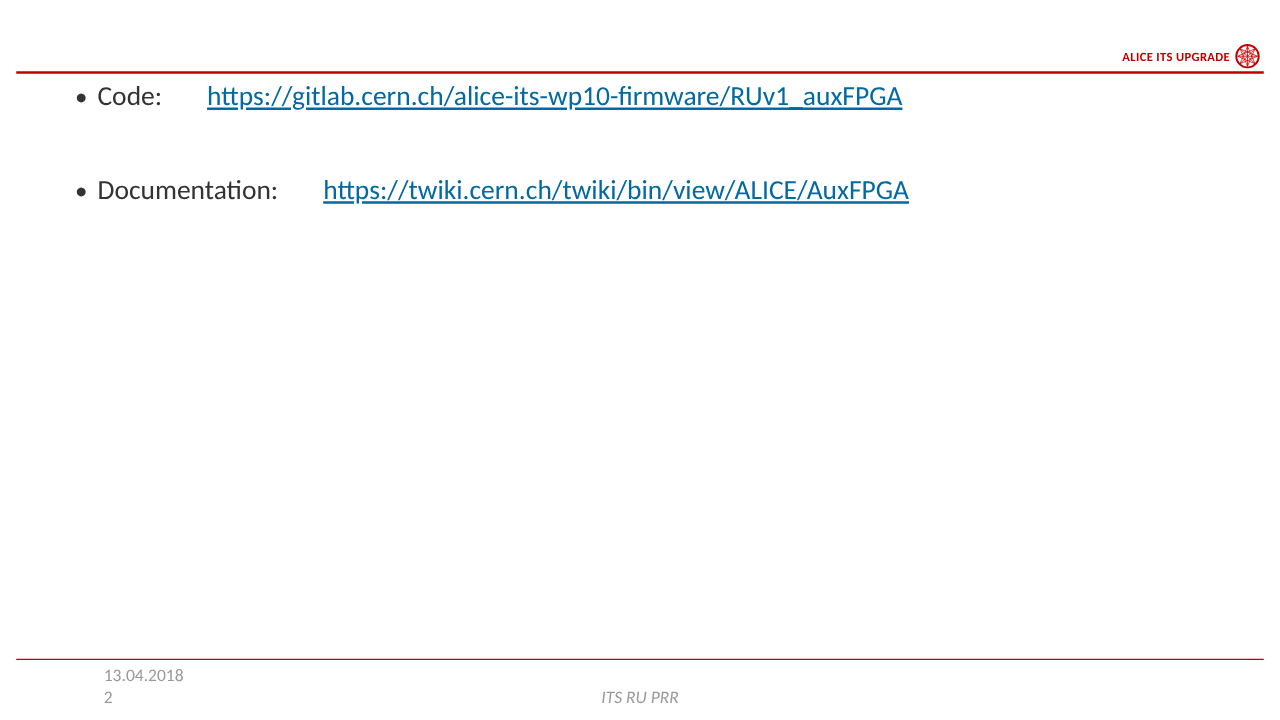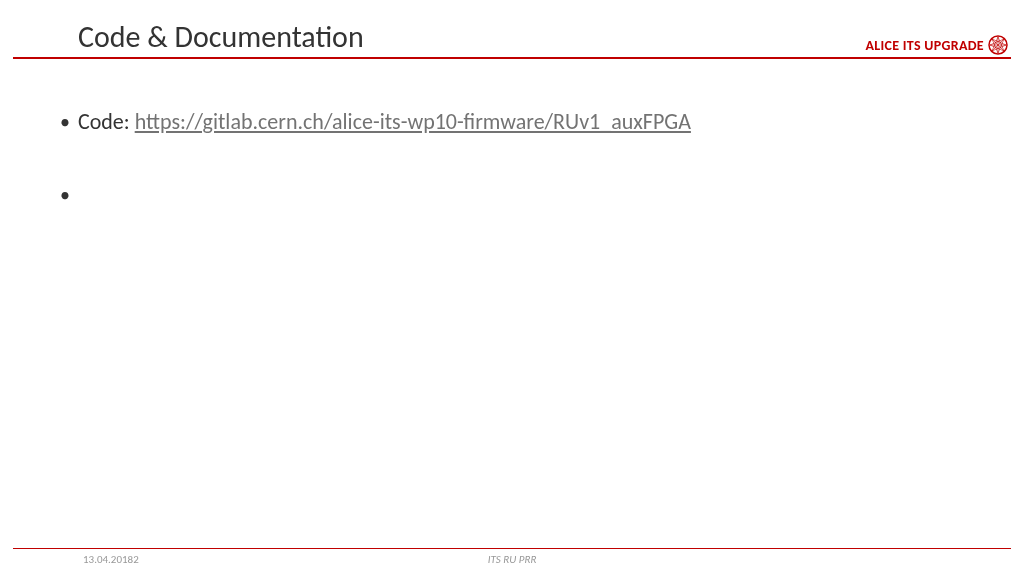--- a/index.html
+++ b/index.html
@@ -35,21 +35,21 @@
     }
     .brand {
       position: absolute;
       right: 16px;
       top: 35px;
       display: flex;
       align-items: center;
       gap: 4px;
     }
     .brand-text {
-      font-size: 14px;
+      font-size: 10px;
       font-weight: bold;
       color: #c00000;
       letter-spacing: 0.3px;
     }
     .brand-icon {
       width: 20px;
       height: 20px;
     }
     .content {
       padding: 45px 0 0 60px;
@@ -60,53 +60,54 @@
       font-size: 22px;
       color: #333;
       margin-bottom: 48px;
       gap: 8px;
     }
     .bullet {
       color: #333;
       font-size: 20px;
     }
     .link {
-      color: #737373;
+      color: #0369a1;
       text-decoration: underline;
+      margin-left: 31px;
     }
     .footer {
       position: absolute;
       bottom: 10px;
       left: 13px;
       right: 13px;
     }
     .footer-line {
       height: 1px;
       background: #c00000;
       margin-bottom: 4px;
     }
     .footer-content {
       display: flex;
-      justify-content: flex-start;
+      justify-content: flex-end;
       padding: 0 70px 0 70px;
-      font-size: 11px;
+      font-size: 14px;
       color: #999;
+      flex-direction: column;
     }
     .footer-center {
       position: absolute;
       left: 50%;
       transform: translateX(-50%);
       font-style: italic;
     }
   </style>
 </head>
 <body>
 
 <div class="header">
-  <div class="title">Code &amp; Documentation</div>
   <div class="header-line"></div>
   <div class="brand">
     <span class="brand-text">ALICE ITS UPGRADE</span>
     <span class="brand-icon">
       <svg viewBox="0 0 20 20" width="20" height="20">
         <circle cx="10" cy="10" r="9" fill="none" stroke="#c00000" stroke-width="1.5"></circle>
         <g stroke="#c00000" stroke-width="0.6">
           <line x1="10" y1="2" x2="10" y2="18"></line>
           <line x1="2" y1="10" x2="18" y2="10"></line>
           <line x1="4" y1="4" x2="16" y2="16"></line>
@@ -128,20 +129,24 @@
 <div class="content">
   <div class="bullet-item">
     <span class="bullet">•</span>
     <span>
       <span>Code:</span>
       <a class="link">https://gitlab.cern.ch/alice-its-wp10-firmware/RUv1_auxFPGA</a>
     </span>
   </div>
   <div class="bullet-item">
     <span class="bullet">•</span>
+    <span>
+      <span>Documentation:</span>
+      <a class="link">https://twiki.cern.ch/twiki/bin/view/ALICE/AuxFPGA</a>
+    </span>
   </div>
 </div>
 
 <div class="footer">
   <div class="footer-line"></div>
   <div class="footer-content">
     <span>13.04.2018</span>
     <span class="footer-center">ITS RU PRR</span>
     <span>2</span>
   </div>

